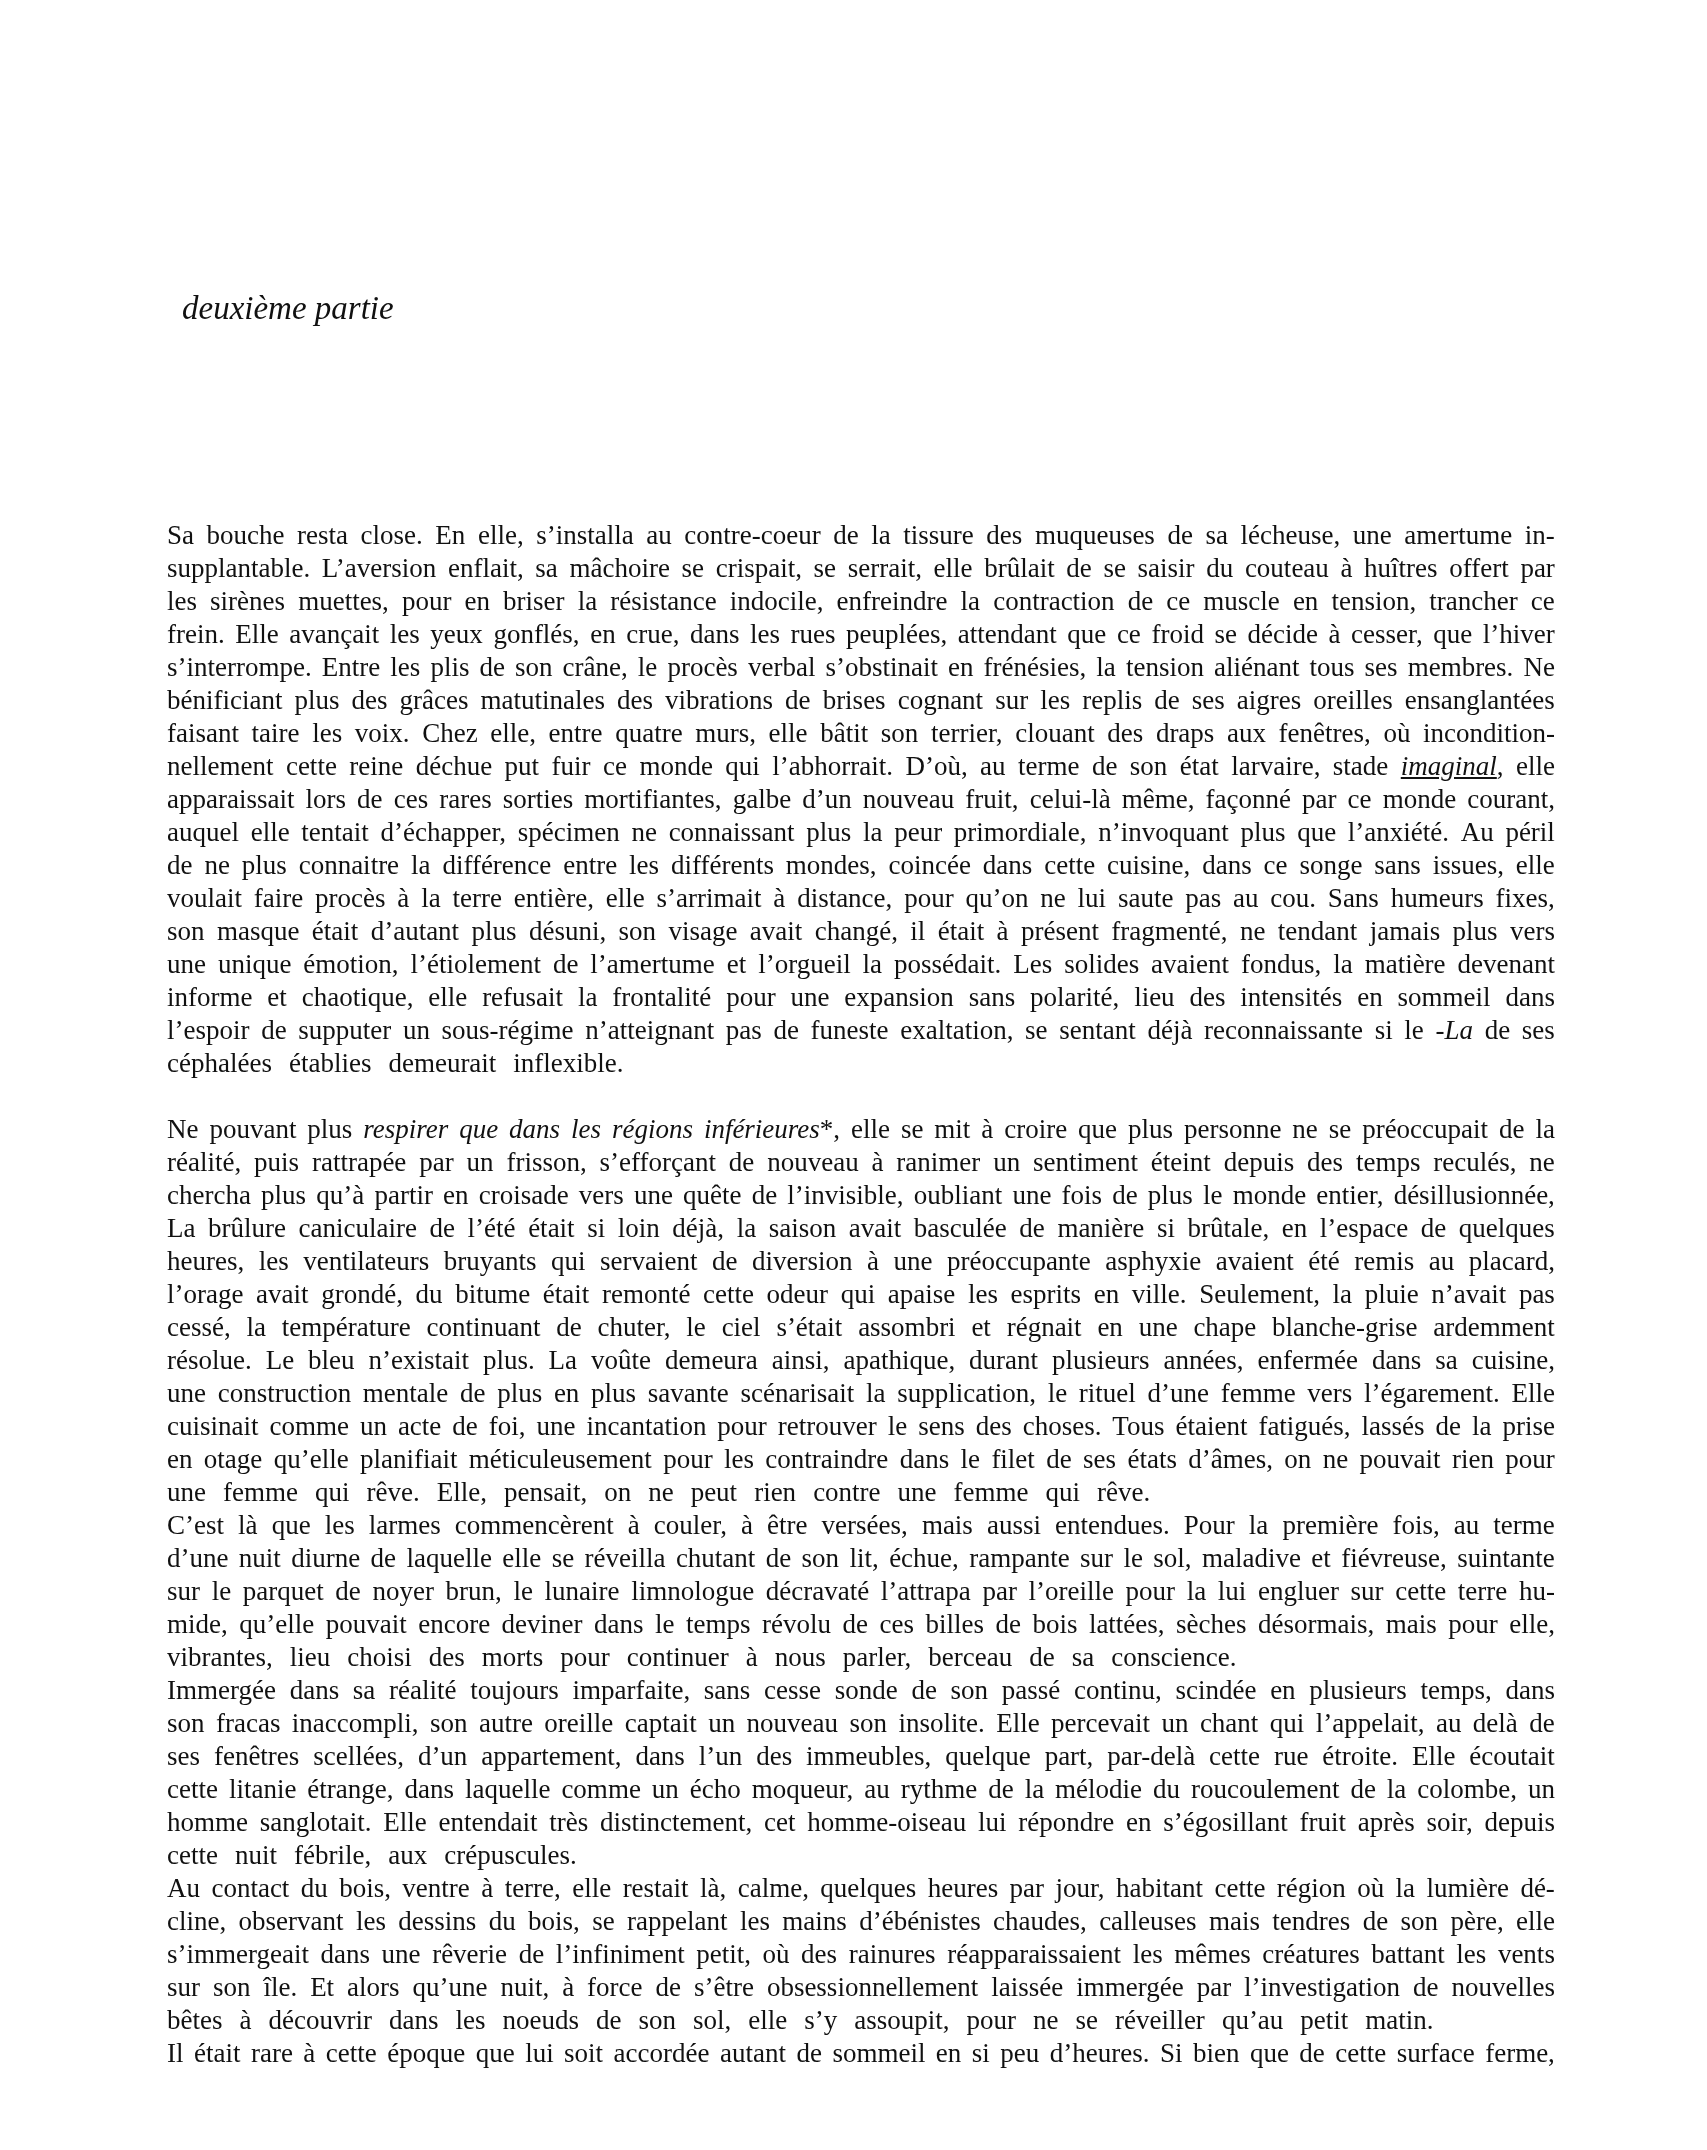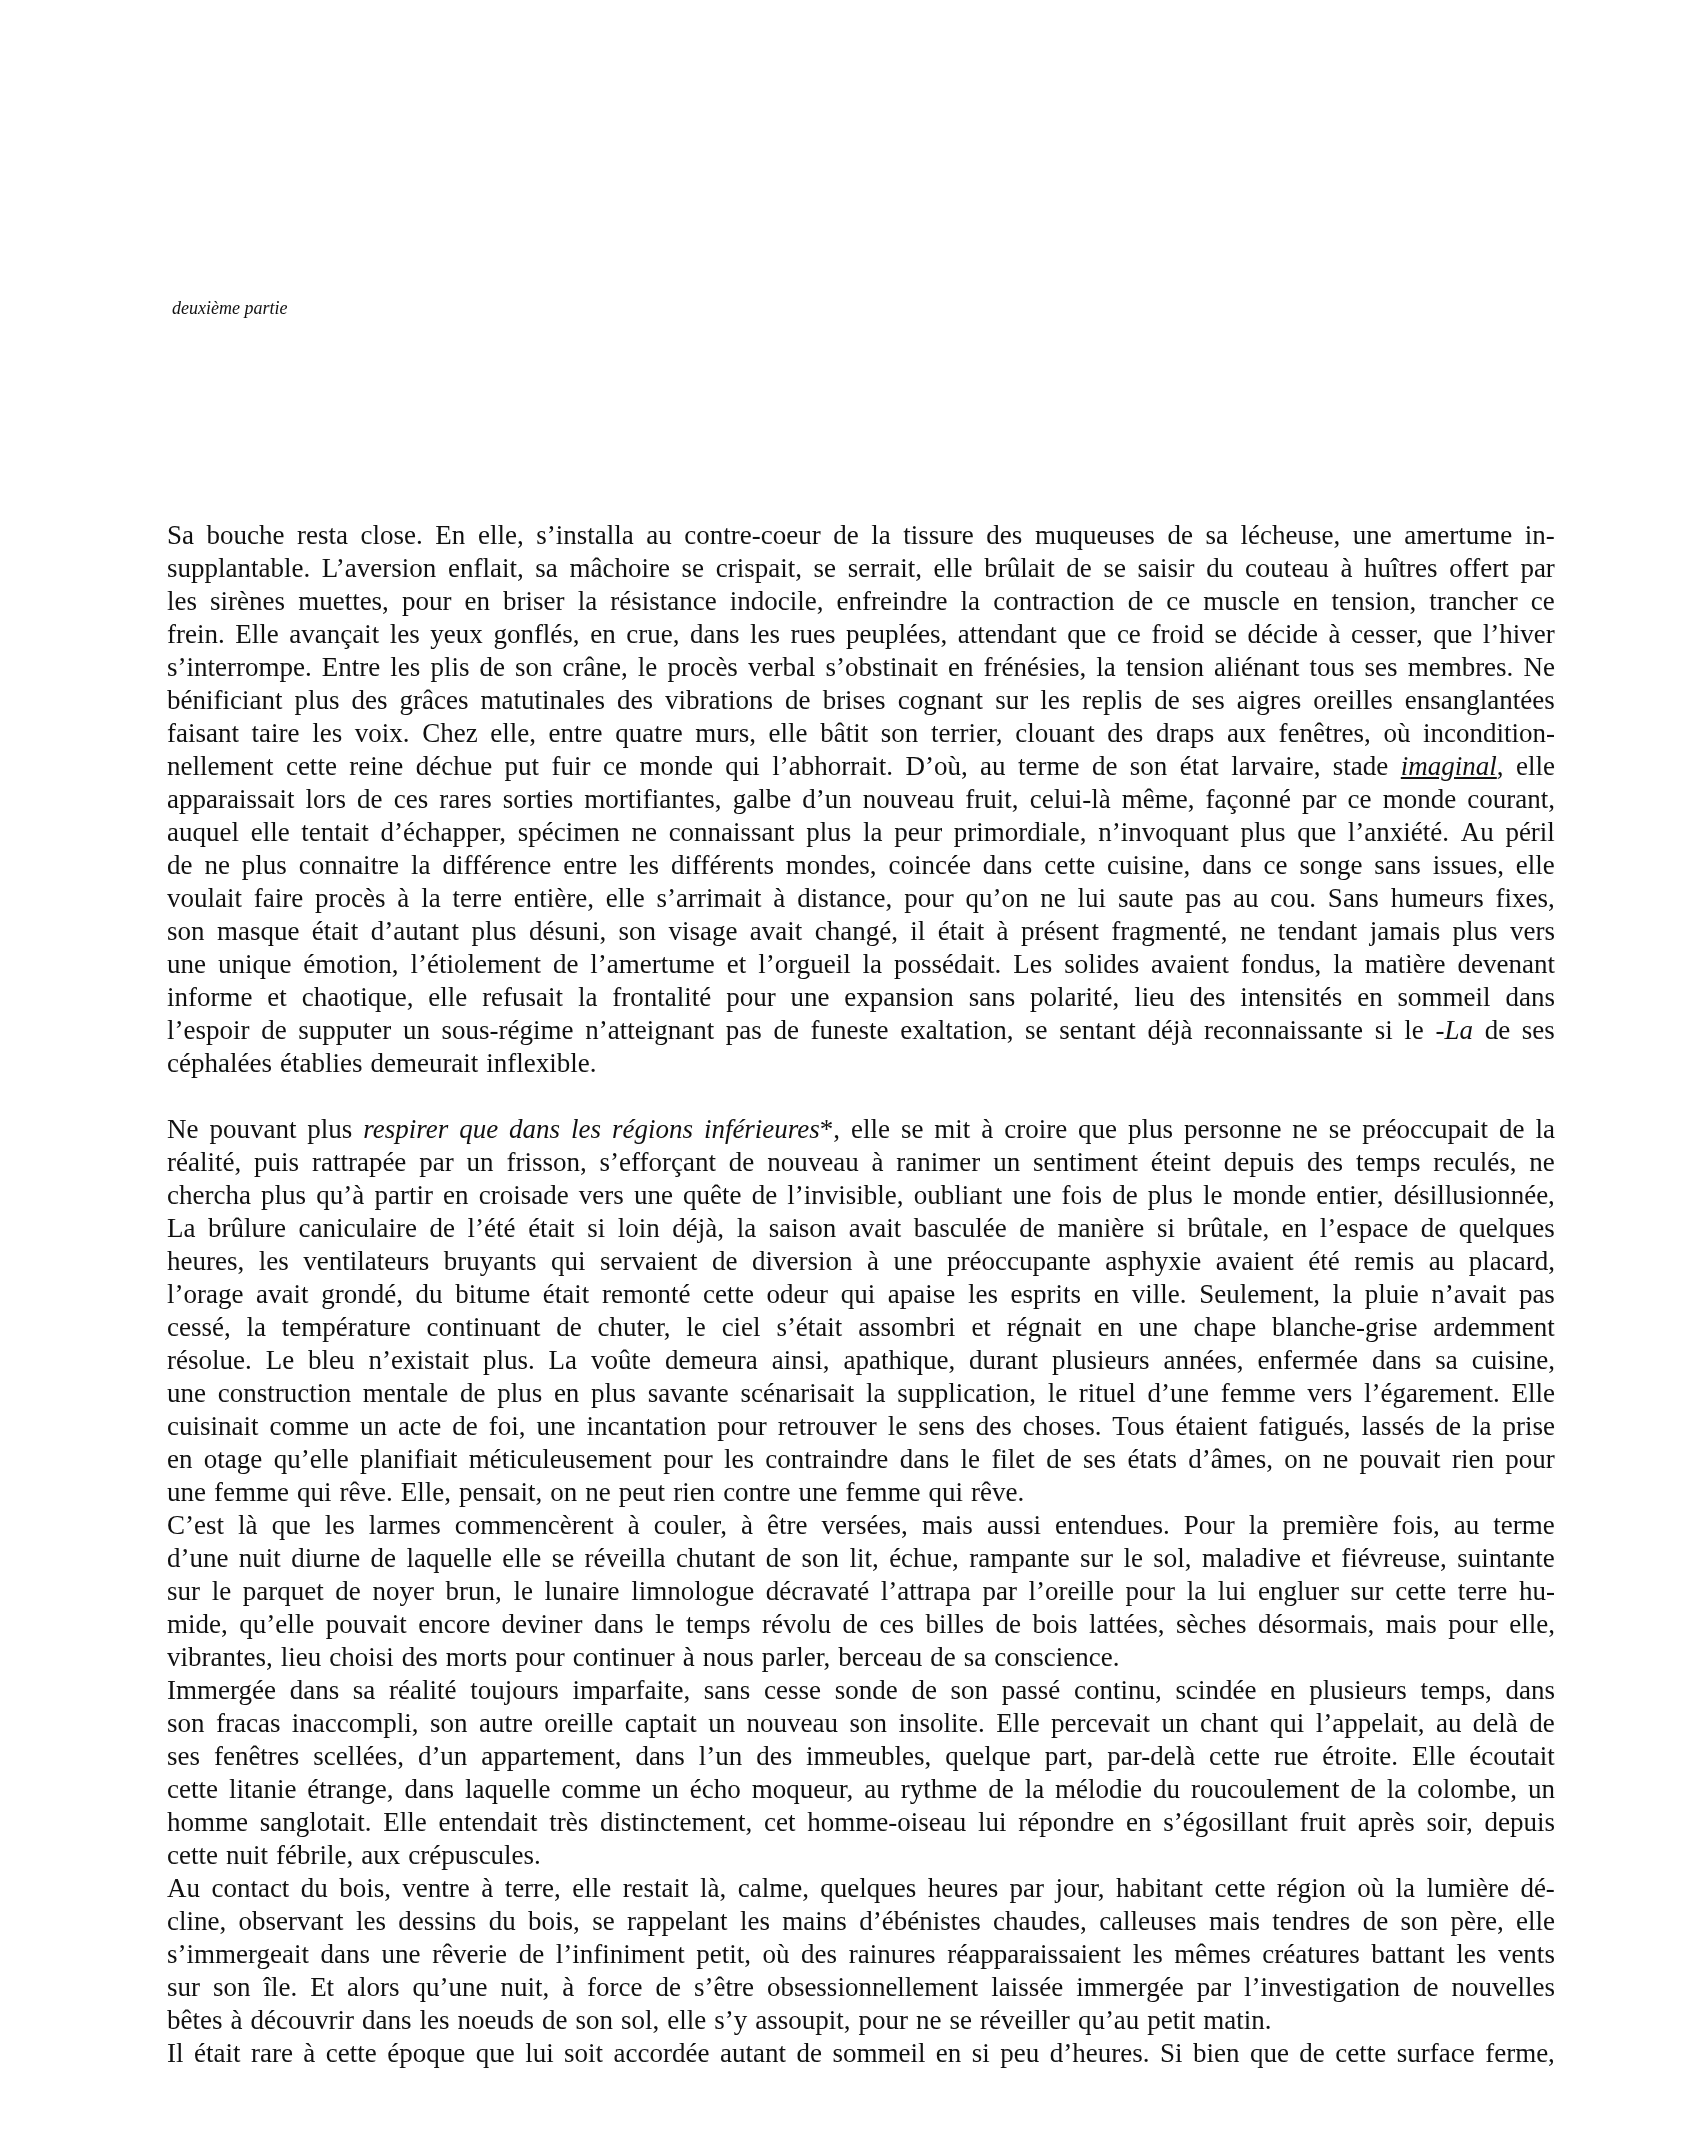--- a/index.html
+++ b/index.html
@@ -2,33 +2,33 @@
 <html style="font-size:11px"><head>
 <meta charset="utf-8">
 <style>
   html, body { margin: 0; padding: 0; background: #ffffff; }
   body {
     width: 1707px; height: 2151px; overflow: hidden; position: relative;
     font-family: "Liberation Serif", "DejaVu Serif", serif;
     color: #111111;
   }
   .section-label {
-    position: absolute; left: 172px; top: 292px;
-    font-style: italic; font-size: 18px; line-height: 33px;
+    position: absolute; left: 182px; top: 292px;
+    font-style: italic; font-size: 33px; line-height: 33px;
     margin: 0;
     text-align: center;
   }
   .body-text {
     position: absolute; left: 167px; top: 519px; width: 1388px;
     font-size: 27px;
   }
   .para-gap { height: 33px; }
   
   .jline { display: flex; justify-content: space-between; height: 33px; line-height: 33px; white-space: nowrap; }
-  .jline.last { justify-content: flex-start; gap: 8px; }
+  .jline.last { justify-content: flex-start; gap: 17px; }
 </style>
 </head>
 <body>
 
 <div>
   <p class="section-label">deuxième partie</p>
   <div class="body-text" id="body-text">
       <div>
         <div class="jline">
           <span><span>Sa</span></span>

